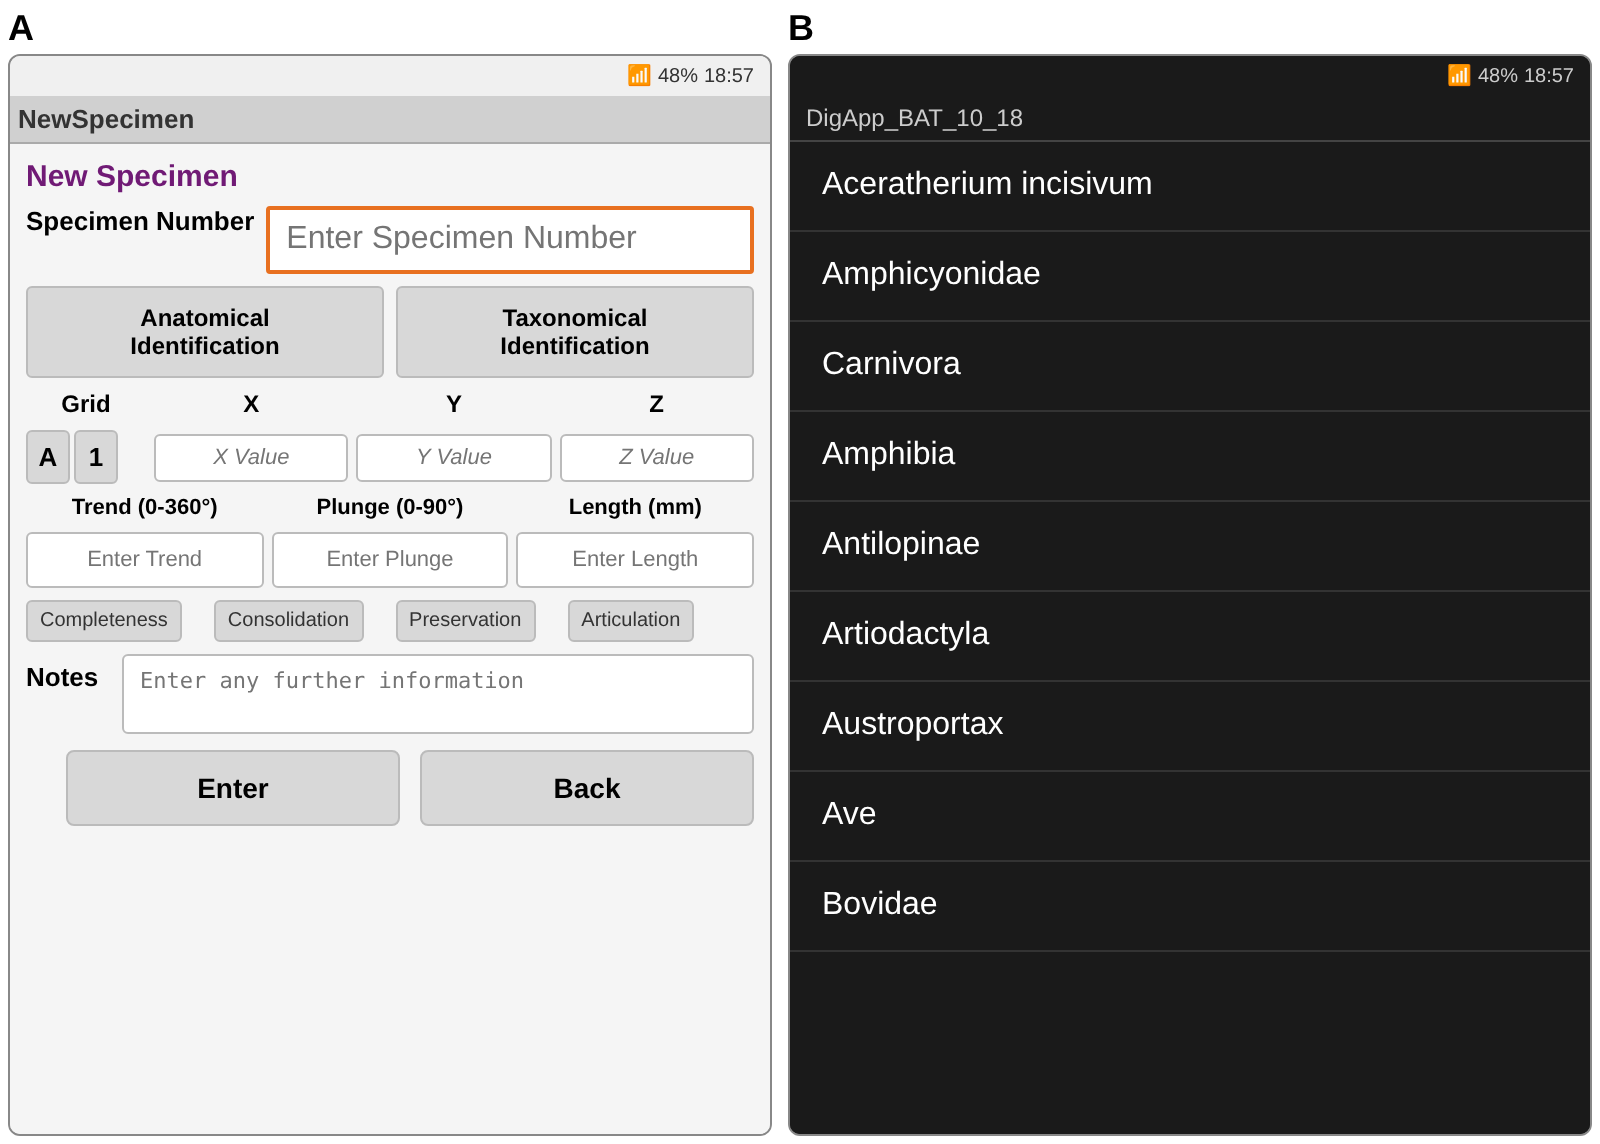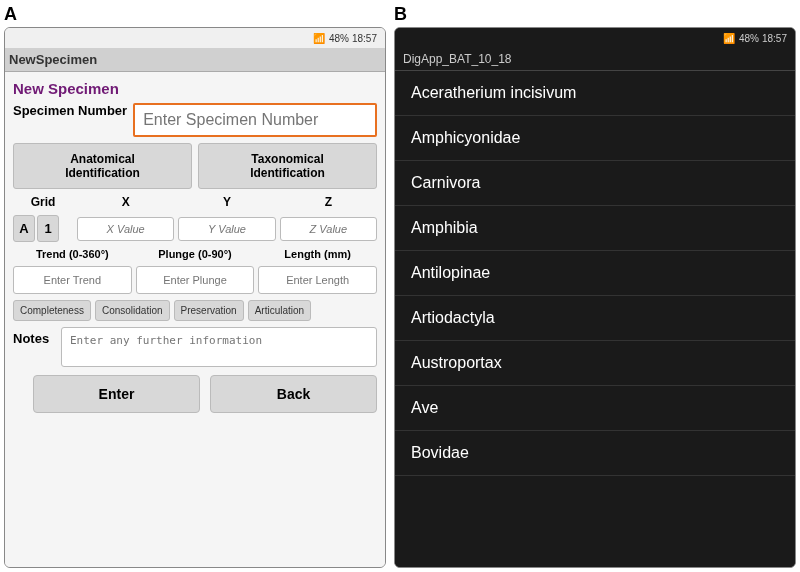--- a/index.html
+++ b/index.html
@@ -207,21 +207,21 @@
       padding: 7px 4px;
       font-size: 11px;
       color: #aaa;
       text-align: center;
       width: 100%;
     }
 
     
     .tag-buttons {
       display: flex;
-      gap: 4px;
+      gap: 16px;
       flex-wrap: wrap;
     }
 
     .tag-btn {
       background: #d8d8d8;
       border: 1px solid #bbb;
       border-radius: 3px;
       padding: 4px 6px;
       font-size: 10px;
       color: #333;

